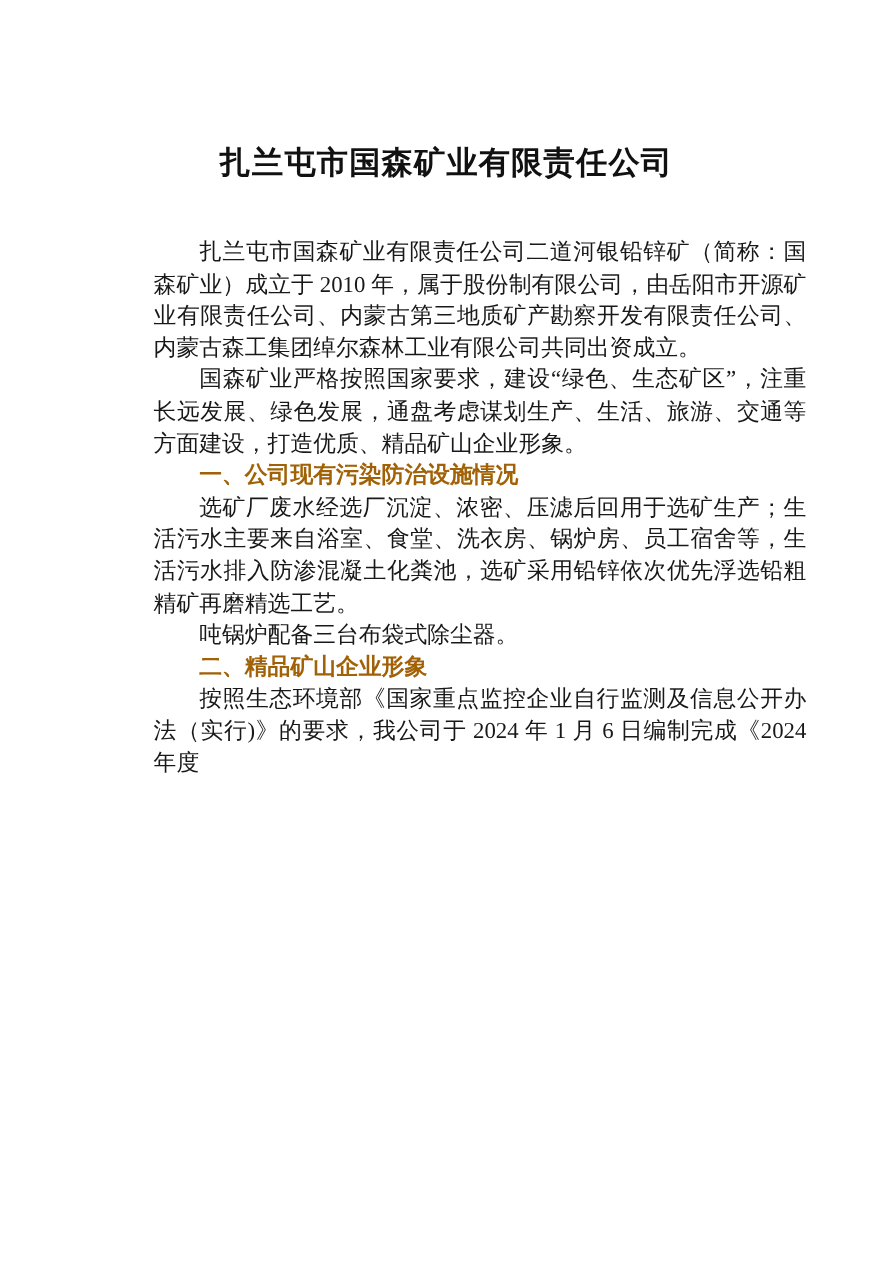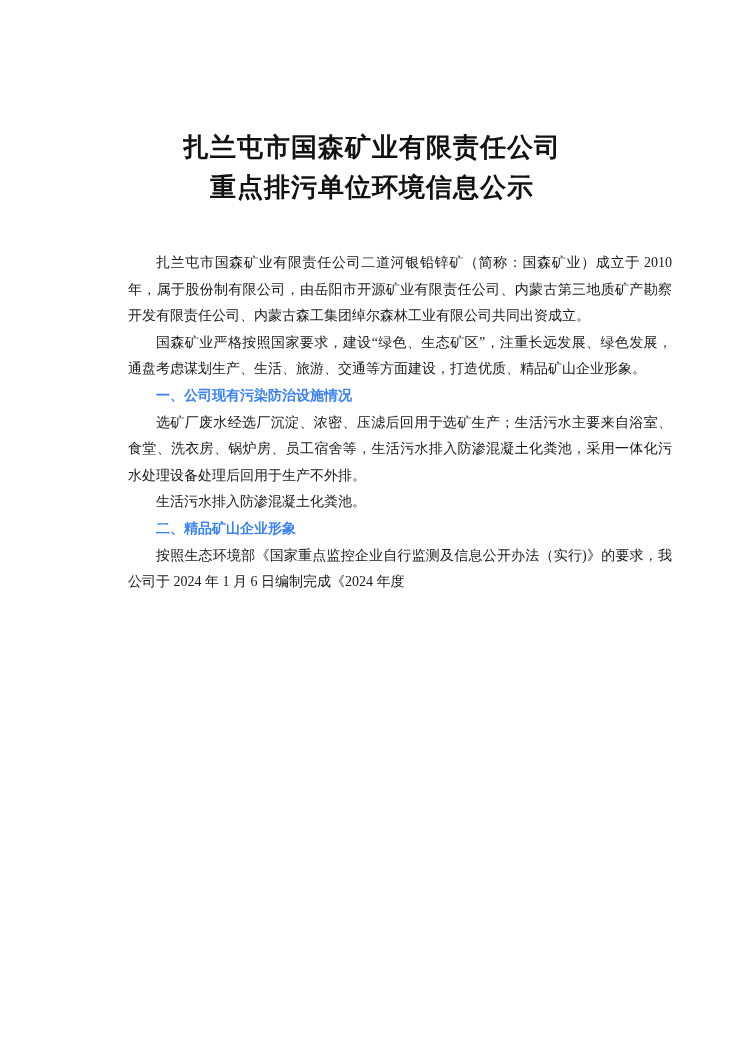--- a/index.html
+++ b/index.html
@@ -4,67 +4,66 @@
 <style>
   html, body {
     margin: 0;
     padding: 0;
     background: #ffffff;
   }
   .page {
     position: relative;
     width: 744px;
     height: 1016px;
-    margin: 12px auto;
+    margin: 0 auto;
     background: #ffffff;
     color: #161616;
     font-family: "Liberation Serif", "DejaVu Serif", serif;
     overflow: hidden;
     box-sizing: border-box;
   }
   .title-block {
     padding-top: 116px;
     text-align: center;
     font-size: 26px;
     font-weight: bold;
     line-height: 40px;
     letter-spacing: 1px;
     color: #111111;
   }
   .content {
     margin: 42px 72px 0 128px; 
-    font-size: 14px;
+    font-size: 19px;
     line-height: 26.6px;
     text-align: justify;
     text-justify: inter-ideograph;
     color: #181818;
   }
   .content p {
     margin: 0;
     padding: 0;
     text-indent: 2em;
   }
   .content p.heading {
     font-weight: bold;
-    color: #3b82f6;
+    color: #a16207;
   }
 </style>
 </head>
 <body>
 
 <div class="page">
 
   <div class="title-block">
     <div>扎兰屯市国森矿业有限责任公司</div>
-    <div>重点排污单位环境信息公示</div>
   </div>
 
   <div class="content">
     <p class="body">扎兰屯市国森矿业有限责任公司二道河银铅锌矿（简称：国森矿业）成立于 2010 年，属于股份制有限公司，由岳阳市开源矿业有限责任公司、内蒙古第三地质矿产勘察开发有限责任公司、内蒙古森工集团绰尔森林工业有限公司共同出资成立。</p>
     <p class="body">国森矿业严格按照国家要求，建设“绿色、生态矿区”，注重长远发展、绿色发展，通盘考虑谋划生产、生活、旅游、交通等方面建设，打造优质、精品矿山企业形象。</p>
     <p class="heading">一、公司现有污染防治设施情况</p>
-    <p class="body">选矿厂废水经选厂沉淀、浓密、压滤后回用于选矿生产；生活污水主要来自浴室、食堂、洗衣房、锅炉房、员工宿舍等，生活污水排入防渗混凝土化粪池，采用一体化污水处理设备处理后回用于生产不外排。</p>
-    <p class="body">生活污水排入防渗混凝土化粪池。</p>
+    <p class="body">选矿厂废水经选厂沉淀、浓密、压滤后回用于选矿生产；生活污水主要来自浴室、食堂、洗衣房、锅炉房、员工宿舍等，生活污水排入防渗混凝土化粪池，选矿采用铅锌依次优先浮选铅粗精矿再磨精选工艺。</p>
+    <p class="body">吨锅炉配备三台布袋式除尘器。</p>
     <p class="heading">二、精品矿山企业形象</p>
     <p class="body">按照生态环境部《国家重点监控企业自行监测及信息公开办法（实行)》的要求，我公司于 2024 年 1 月 6 日编制完成《2024 年度</p>
   </div>
 
 </div>
 
 </body></html>

